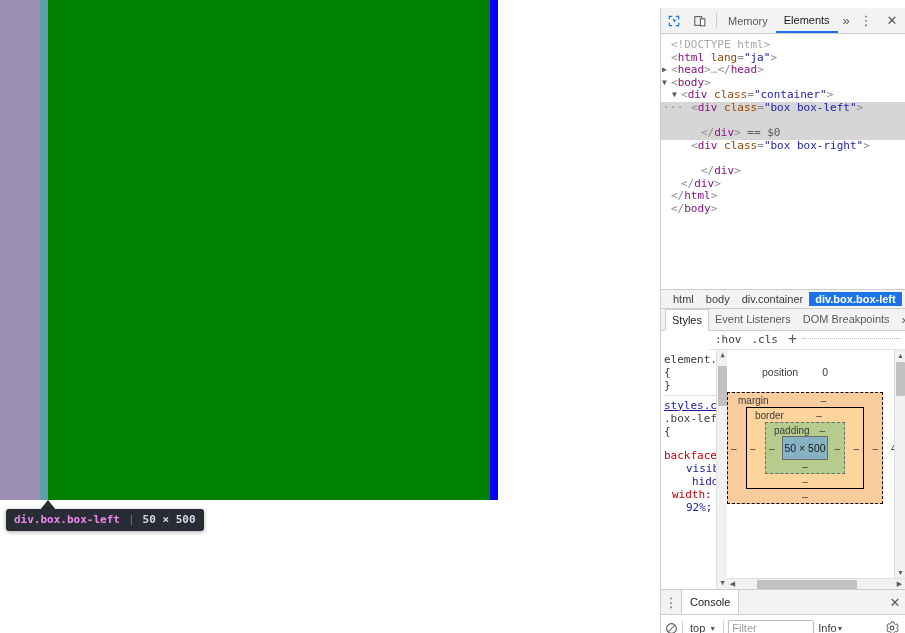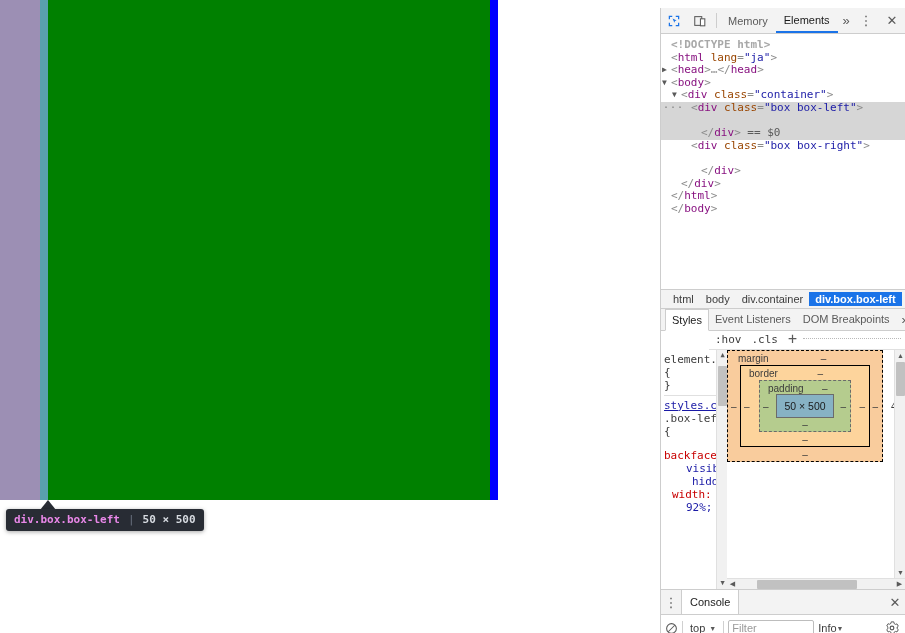--- a/index.html
+++ b/index.html
@@ -121,21 +121,21 @@
     position: absolute;
     font-size: 8px; color: #5a5a5a;
   }
   .ellipsis {
     position: absolute; left: 2px; color: #808080; letter-spacing: 1px; font-size: 10px;
   }
   .tok-punc  { color: #8b8b8b; }
   .tok-tag   { color: #881280; }
   .tok-attr  { color: #994500; }
   .tok-val   { color: #1a1aa6; }
-  .tok-doct  { color: #a8a8a8; font-weight: bold; }
+  .tok-doct  { color: #a8a8a8; }
   .tok-dollar{ color: #5a5a5a; }
 
   
   #breadcrumb {
     height: 20px; min-height: 20px;
     display: flex; align-items: center;
     background: #f3f3f3;
     border-top: 1px solid #cdcdcd;
     border-bottom: 1px solid #cdcdcd;
     font-size: 11px;
@@ -236,21 +236,21 @@
 
   .bm-box {
     position: relative;
     text-align: center;
     font-size: 10px;
     color:#222;
   }
   .bm-margin {
     background: #f9cc9d;
     border: 1px dashed #000;
-    padding: 14px 12px;
+    padding: 14px 18px;
     margin: 0 6px;
   }
   .bm-border {
     background: #fdd49c;
     border: 1px solid #000;
     padding: 14px 18px;
   }
   .bm-padding {
     background: #b5cc8e;
     border: 1px dashed #6b6b6b;
@@ -456,20 +456,23 @@
         <div class="vscroll">
           <div class="arrow-up">▲</div>
           <div class="thumb" style="top:16px;height:40px;"></div>
           <div class="arrow-down">▼</div>
         </div>
       </div>
 
       <div id="boxmodel-col">
         <div id="bm-inner">
 
+          <div class="bm-position-row">
+            <span class="lbl">position</span><span class="val">0</span>
+          </div>
 
           <div class="bm-box bm-margin">
             <span class="bm-label">margin</span>
             <span class="bm-val-top" style="top:2px;left:62%;">–</span>
             <span class="bm-dash-left" style="left:3px;">–</span>
             <span class="bm-dash-right" style="right:4px;">–</span>
             <span class="bm-right-clip">45</span>
             <span class="bm-val-bottom" style="bottom:1px;">–</span>
 
             <div class="bm-box bm-border">

